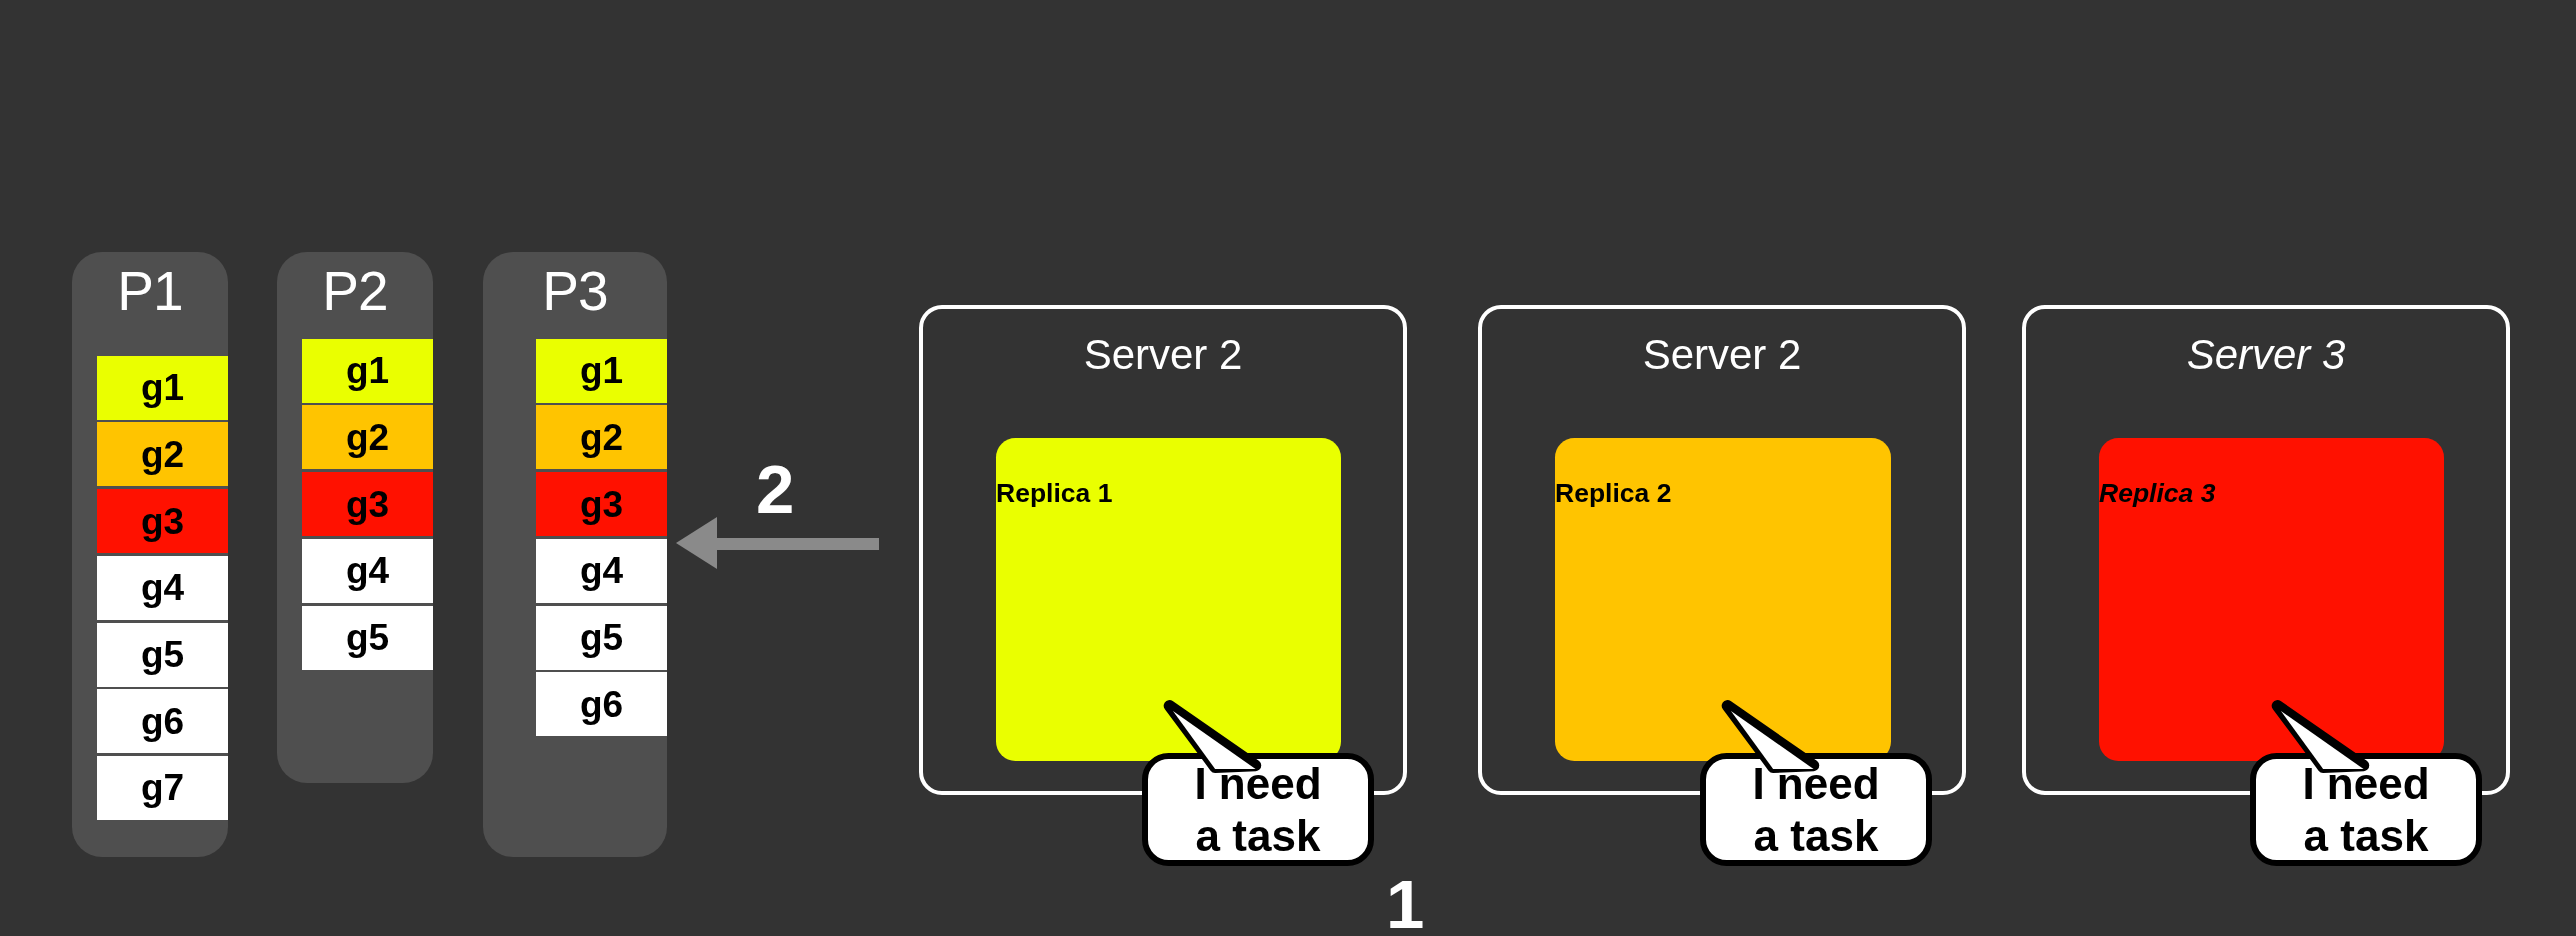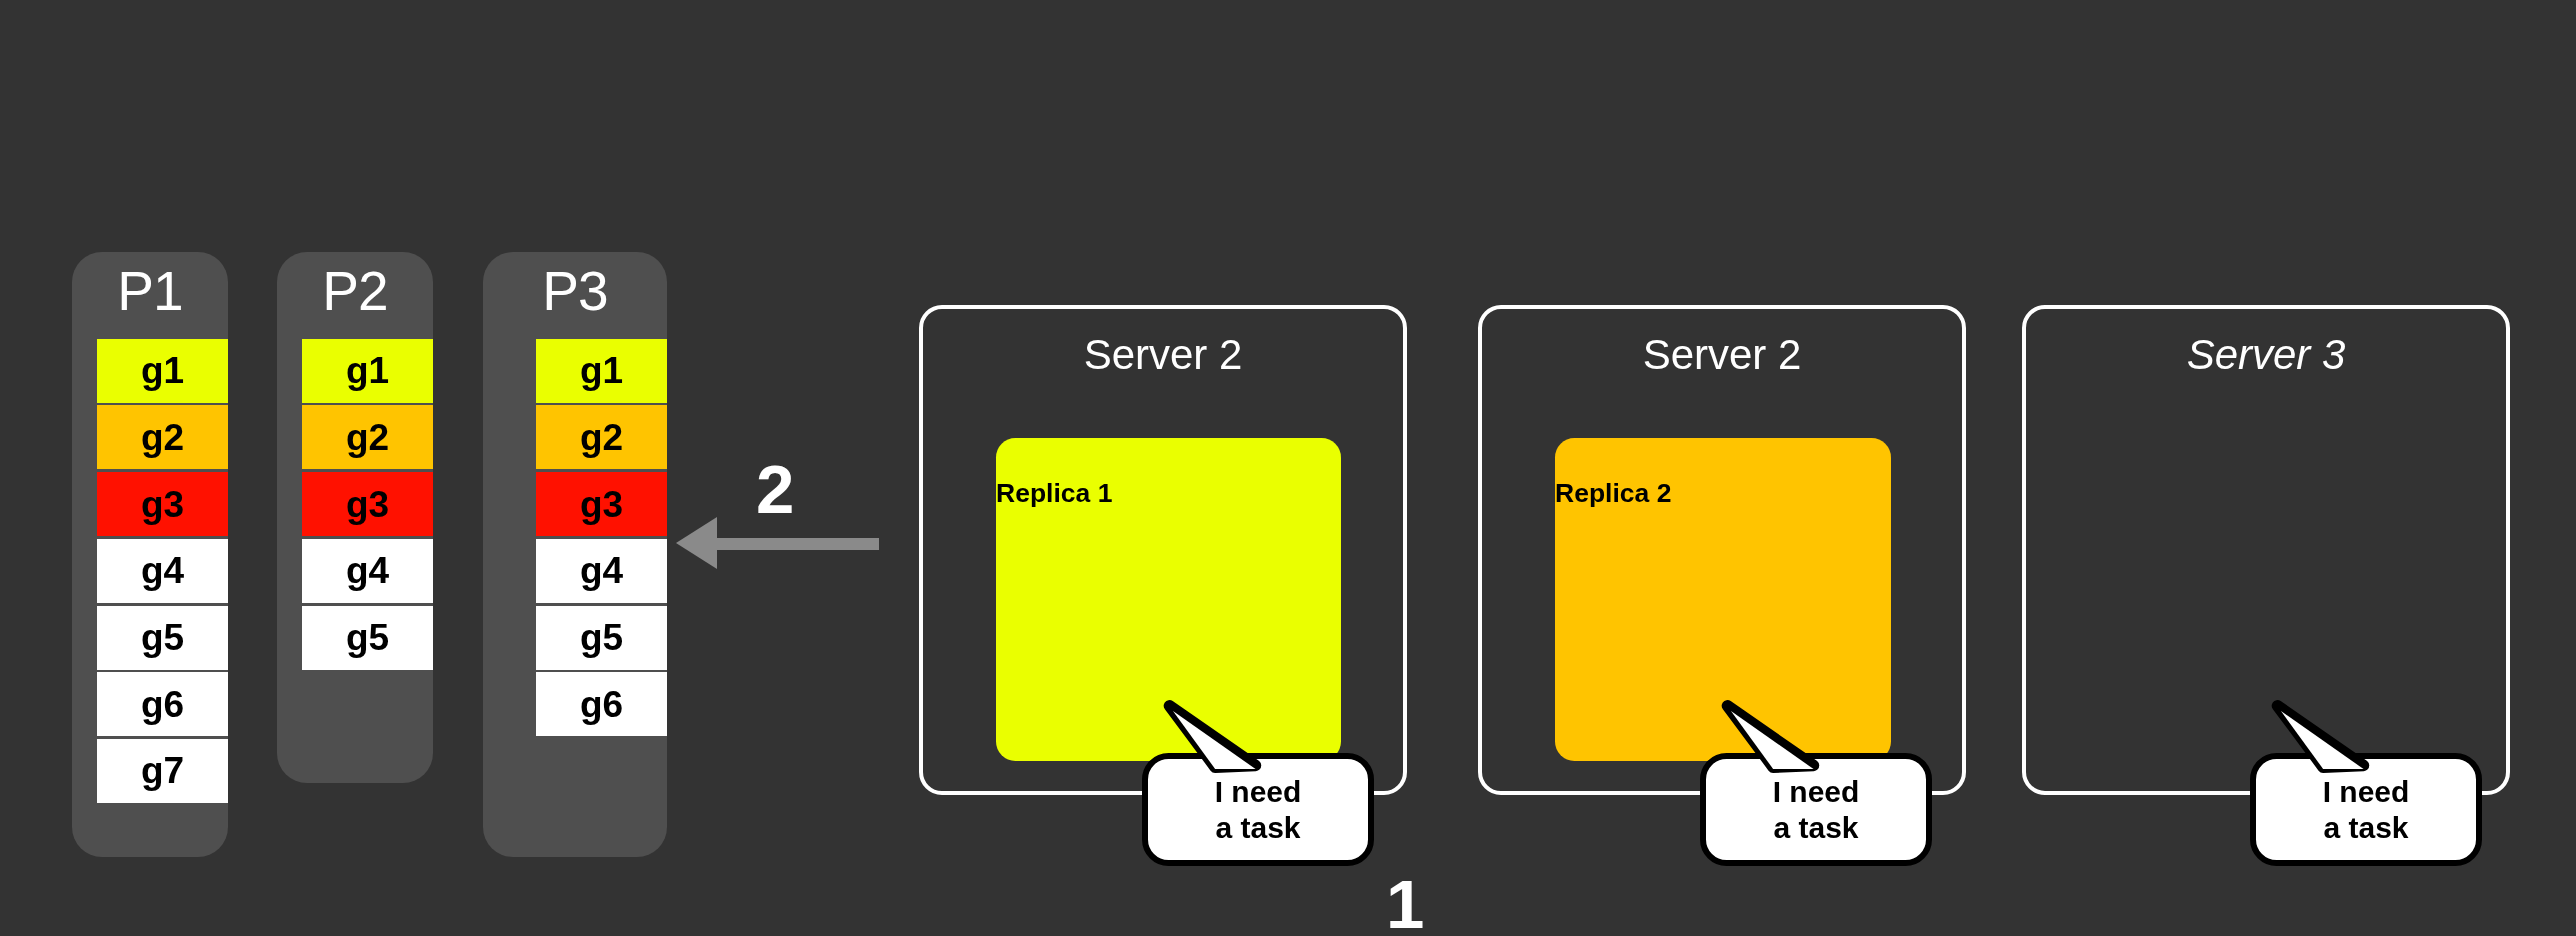--- a/index.html
+++ b/index.html
@@ -124,41 +124,41 @@
     border: 6.2px solid #000000;
     border-radius: 26.5px;
     display: flex;
     flex-direction: column;
     align-items: center;
     justify-content: center;
     z-index: 20;
   }
   .bubble-line {
     color: #000000;
-    font-size: 30px;
+    font-size: 44px;
     font-weight: bold;
     line-height: 1.18;
     white-space: nowrap;
   }
   .bubble-tail {
     position: absolute;
     left: 16px;
     top: -55px;
     width: 97px;
     height: 65px;
     z-index: 21;
     overflow: visible;
   }
 </style>
 </head>
 <body>
 
 <div id="canvas">
 
-  <div class="partition" style="left:72px; top:252px; width:156px; height:605px;">
+  <div class="partition" style="left:72px; top:252px; width:156px; height:605px;gap:17px;">
     <div class="partition-title">P1</div>
     <div class="partition-items">
       <div class="gitem" style="background:#eaff00;">g1</div>
       <div class="gitem" style="background:#ffc400;">g2</div>
       <div class="gitem" style="background:#ff1100;">g3</div>
       <div class="gitem" style="background:#ffffff;">g4</div>
       <div class="gitem" style="background:#ffffff;">g5</div>
       <div class="gitem" style="background:#ffffff;">g6</div>
       <div class="gitem" style="background:#ffffff;">g7</div>
     </div>
@@ -223,20 +223,23 @@
     <svg class="bubble-tail" viewBox="0 0 110 74">
       <path d="M 104 70 L 6 2 L 58 72 Z" fill="#ffffff" stroke="#000000" stroke-width="13" stroke-linejoin="round"></path>
       <path d="M 104 74 L 10 8 L 58 74 Z" fill="#ffffff" stroke="none"></path>
     </svg>
     <div class="bubble-line">I need</div>
     <div class="bubble-line">a task</div>
   </div>
 
   <div class="server" style="left:2022px; top:305px; width:488px; height:490px;font-style:italic;">
     <div class="server-title">Server 3</div>
+    <div class="replica" style="left:73px; top:129px; width:345px; height:323px; background:#ff1100;">
+      <div class="replica-label">Replica 3</div>
+    </div>
   </div>
 
   <div class="bubble" style="left:2250px; top:753px;">
     <svg class="bubble-tail" viewBox="0 0 110 74">
       <path d="M 104 70 L 6 2 L 58 72 Z" fill="#ffffff" stroke="#000000" stroke-width="13" stroke-linejoin="round"></path>
       <path d="M 104 74 L 10 8 L 58 74 Z" fill="#ffffff" stroke="none"></path>
     </svg>
     <div class="bubble-line">I need</div>
     <div class="bubble-line">a task</div>
   </div>

